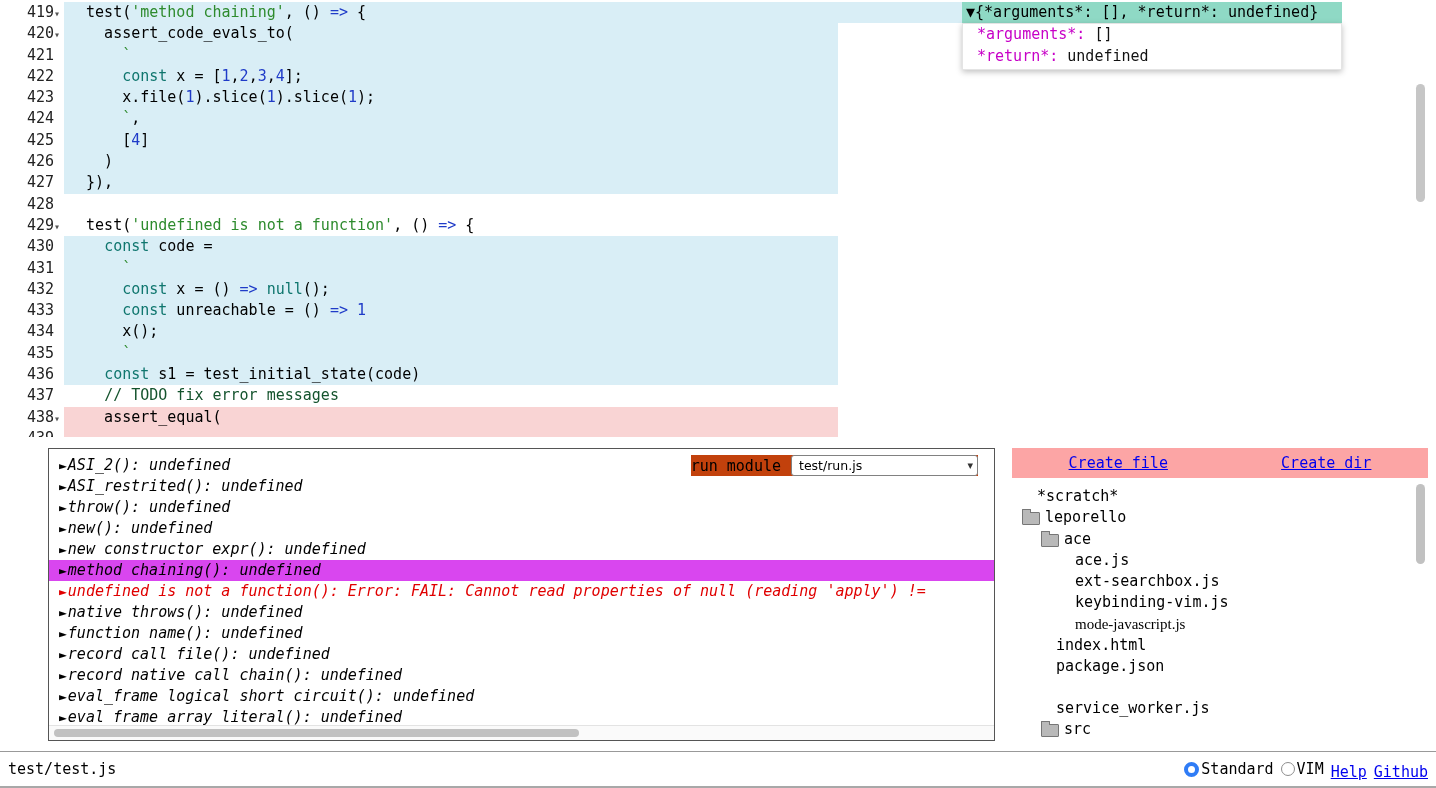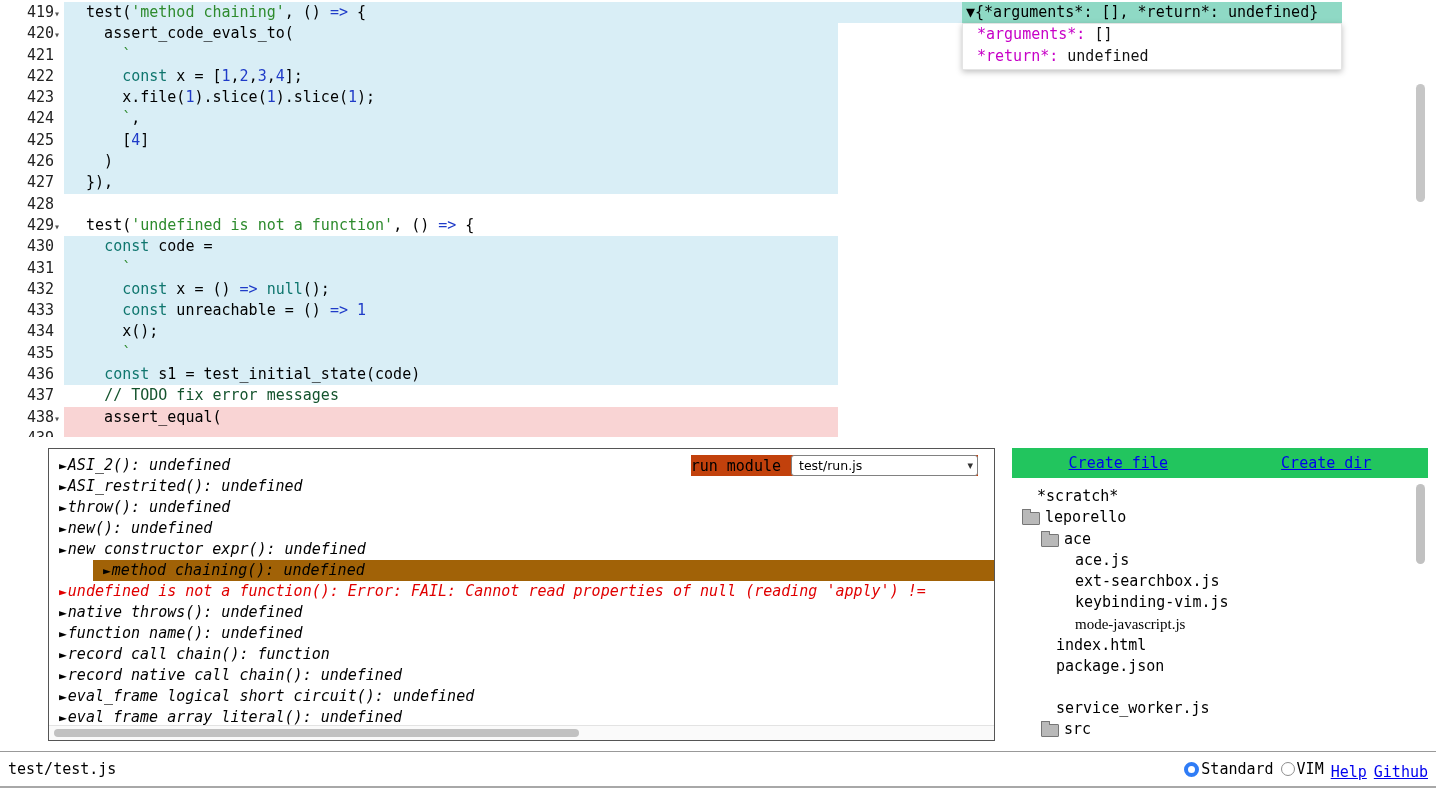--- a/index.html
+++ b/index.html
@@ -35,37 +35,37 @@
 
   .editor-vscroll { position:absolute; right:11px; top:0; width:9px; height:437px; }
   .editor-vscroll .thumb { position:absolute; top:84px; left:0; width:9px; height:118px;
                            border-radius:5px; background:#c6c6c6; }
 
   
   .results-panel { position:absolute; left:48px; top:448px; width:945px; height:291px;
                    border:1px solid #555; background:#fff; overflow:hidden; }
   #results-list { position:absolute; left:0; top:6px; right:0; }
   .res-row { height:21px; line-height:21px; font-size:15px; padding-left:10px; white-space:pre; color:#000;font-style:italic; }
-  .res-row.sel { background:#a16207;margin-left:44px; }
+  .res-row.sel { background:#d946ef; }
   .res-row.err { color:#e00000; }
   .res-arrow { font-size:13px; margin-right:1px; }
 
   .run-controls { position:absolute; top:6px; right:16px; display:flex; align-items:center; gap:10px;
                   font-size:15px; background:#c2410c; }
   .select { position:relative; border:1px solid #818181; border-radius:3px; background:#fff;
             height:19px; line-height:19px; min-width:158px; padding:0 20px 0 7px;
             font-family:"DejaVu Sans", sans-serif; font-size:12.5px; cursor:default; }
   .select .caret { position:absolute; right:4px; top:0; font-size:11px; color:#333; }
 
   .hscroll { position:absolute; left:0; right:0; bottom:0; height:14px; background:#fafafa; border-top:1px solid #e3e3e3; }
   .hscroll .thumb { position:absolute; left:5px; top:3px; width:525px; height:8px; border-radius:4px; background:#c1c1c1; }
 
   
   .files-panel { position:absolute; left:1012px; top:448px; width:416px; height:292px; background:#fff; overflow:hidden; }
-  .files-header { height:30px; background:#22c55e; display:flex; align-items:center; justify-content:space-around; font-size:15px; }
+  .files-header { height:30px; background:#fca5a5; display:flex; align-items:center; justify-content:space-around; font-size:15px; }
   .files-header a { color:#0000ee; text-decoration:underline; cursor:pointer; }
   #file-tree { padding-top:8px; }
   .ft-row { height:21.3px; line-height:21.3px; font-size:15px; display:flex; align-items:center; white-space:pre; color:#000; }
   .folder-icon { position:relative; width:16px; height:11px; background:#b9b9b9; border:1px solid #767676;
                  border-radius:1px; margin-right:5px; margin-top:2px; flex:0 0 16px; }
   .folder-icon::before { content:""; position:absolute; top:-4px; left:-1px; width:7px; height:3px;
                          background:#b9b9b9; border:1px solid #767676; border-bottom:none; border-radius:1px 1px 0 0; }
   .files-vscroll { position:absolute; right:3px; top:32px; width:9px; bottom:0; }
   .files-vscroll .thumb { position:absolute; top:4px; left:0; width:9px; height:80px; border-radius:5px; background:#c1c1c1; }
 
@@ -241,21 +241,21 @@
   <div id="results-list">
       <div class="res-row"><span class="res-arrow">►</span><span class="res-text">ASI_2(): undefined</span></div>
       <div class="res-row"><span class="res-arrow">►</span><span class="res-text">ASI_restrited(): undefined</span></div>
       <div class="res-row"><span class="res-arrow">►</span><span class="res-text">throw(): undefined</span></div>
       <div class="res-row"><span class="res-arrow">►</span><span class="res-text">new(): undefined</span></div>
       <div class="res-row"><span class="res-arrow">►</span><span class="res-text">new constructor expr(): undefined</span></div>
       <div class="res-row sel"><span class="res-arrow">►</span><span class="res-text">method chaining(): undefined</span></div>
       <div class="res-row err"><span class="res-arrow">►</span><span class="res-text">undefined is not a function(): Error: FAIL: Cannot read properties of null (reading 'apply') !=</span></div>
       <div class="res-row"><span class="res-arrow">►</span><span class="res-text">native throws(): undefined</span></div>
       <div class="res-row"><span class="res-arrow">►</span><span class="res-text">function name(): undefined</span></div>
-      <div class="res-row"><span class="res-arrow">►</span><span class="res-text">record call chain(): function</span></div>
+      <div class="res-row"><span class="res-arrow">►</span><span class="res-text">record call file(): undefined</span></div>
       <div class="res-row"><span class="res-arrow">►</span><span class="res-text">record native call chain(): undefined</span></div>
       <div class="res-row"><span class="res-arrow">►</span><span class="res-text">eval_frame logical short circuit(): undefined</span></div>
       <div class="res-row"><span class="res-arrow">►</span><span class="res-text">eval_frame array_literal(): undefined</span></div>
     </div>
   <div class="hscroll">
     <div class="thumb"></div>
   </div>
 </div>
 
 <div class="files-panel">

